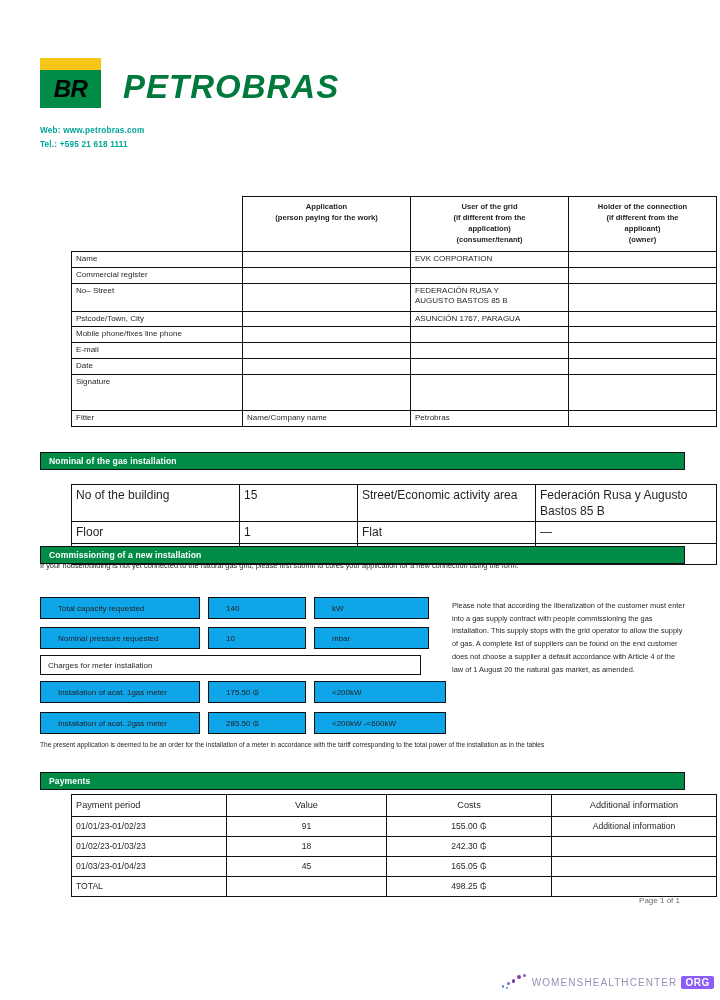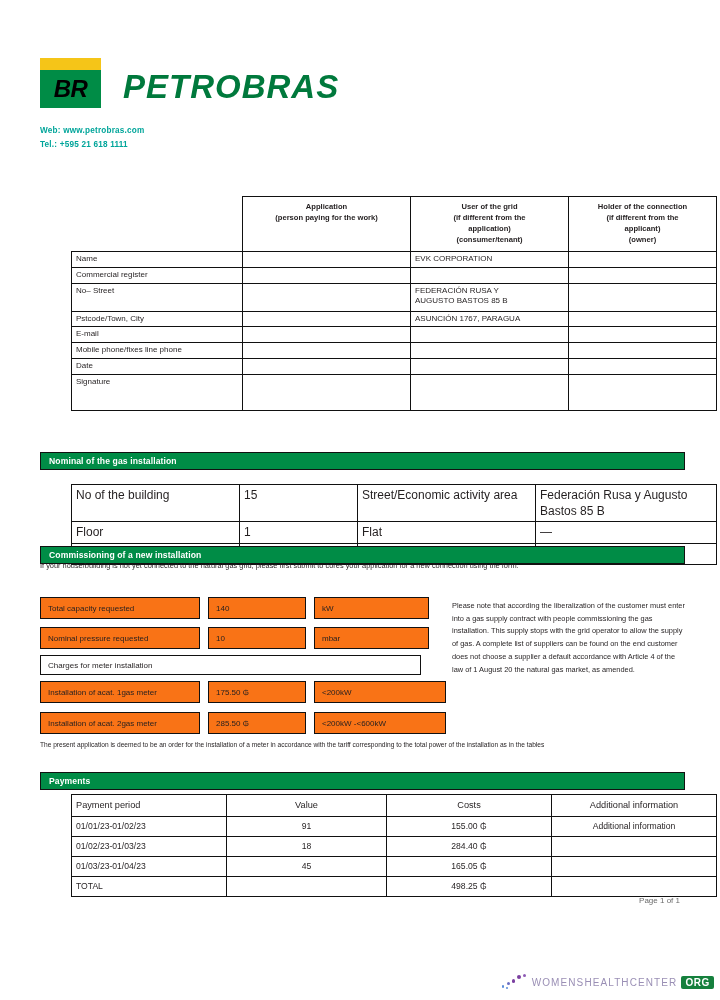--- a/index.html
+++ b/index.html
@@ -155,24 +155,24 @@
     display: flex;
     gap: 8px;
     left: 40px;
   }
   .fbox {
     border: 1.3px solid #111;
     box-sizing: border-box;
     height: 22px;
     display: flex;
     align-items: center;
-    padding: 0 7px;
+    padding: 0 17px;
     font-size: 8px;
     color: #231f20;
-    background: #f97316;
+    background: #0ea5e9;
   }
   .w-label { width: 160px; }
   .w-value { width: 98px; }
   .w-unit  { width: 115px; }
   .charges-box {
     position: absolute;
     left: 40px;
     top: 655px;
     width: 381px;
     height: 20px;
@@ -249,21 +249,21 @@
     border-radius: 50%;
     background: #7b3fa0;
     display: block;
   }
   .wm-text {
     font-size: 10px;
     letter-spacing: 1.1px;
     color: #9a8fb5;
   }
   .wm-org {
-    background: #15803d;
+    background: #8b5cf6;
     color: #fff;
     font-size: 10px;
     font-weight: bold;
     letter-spacing: 0.6px;
     padding: 1px 4px;
     border-radius: 2px;
   }
 </style>
 </head>
 <body>
@@ -339,47 +339,53 @@
       </tr>
 
       <tr class="r-short">
         <td class="lbl">Pstcode/Town, City</td>
         <td class="val"></td>
         <td class="val">ASUNCIÓN 1767, PARAGUA</td>
         <td class="val"></td>
       </tr>
 
       <tr class="r-short">
+        <td class="lbl">Mobile phone/fixes line phone</td>
+        <td class="val"></td>
+        <td class="val"></td>
+        <td class="val"></td>
+      </tr>
+
+      <tr class="r-short">
         <td class="lbl">E-mail</td>
-        <td class="val"></td>
-        <td class="val"></td>
-        <td class="val"></td>
-      </tr>
-
-      <tr class="r-short">
-        <td class="lbl">Mobile phone/fixes line phone</td>
         <td class="val"></td>
         <td class="val"></td>
         <td class="val"></td>
       </tr>
 
       <tr class="r-short">
         <td class="lbl">Date</td>
         <td class="val"></td>
         <td class="val"></td>
         <td class="val"></td>
       </tr>
 
       <tr class="r-sig">
         <td class="lbl">Signature</td>
         <td class="val"></td>
         <td class="val"></td>
         <td class="val"></td>
       </tr>
 
+      <tr class="r-short">
+        <td class="lbl">Fitter</td>
+        <td class="val">Name/Company name</td>
+        <td class="val">Petrobras</td>
+        <td class="val"></td>
+      </tr>
     </tbody>
   </table>
 
   <div class="section-bar" style="top:452px;">Nominal of the gas installation</div>
 
   <table class="addr-table">
     <colgroup>
       <col style="width:168px">
         <col style="width:118px">
         <col style="width:178px">
@@ -458,21 +464,21 @@
       </tr>
       <tr>
         <td>01/01/23-01/02/23</td>
         <td class="c">91</td>
         <td class="c">155.00 ₲</td>
         <td class="c">Additional information</td>
       </tr>
       <tr>
         <td>01/02/23-01/03/23</td>
         <td class="c">18</td>
-        <td class="c">284.40 ₲</td>
+        <td class="c">242.30 ₲</td>
         <td class="c"></td>
       </tr>
       <tr>
         <td>01/03/23-01/04/23</td>
         <td class="c">45</td>
         <td class="c">165.05 ₲</td>
         <td class="c"></td>
       </tr>
       <tr>
         <td>TOTAL</td>

